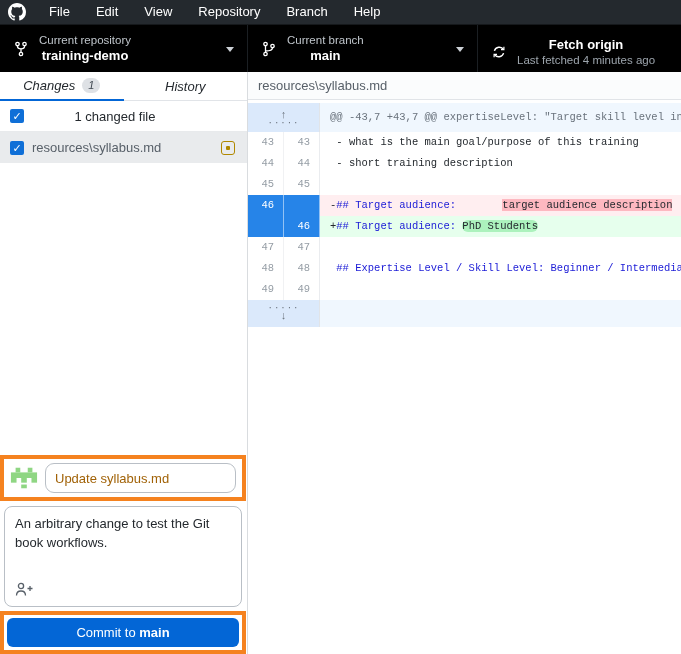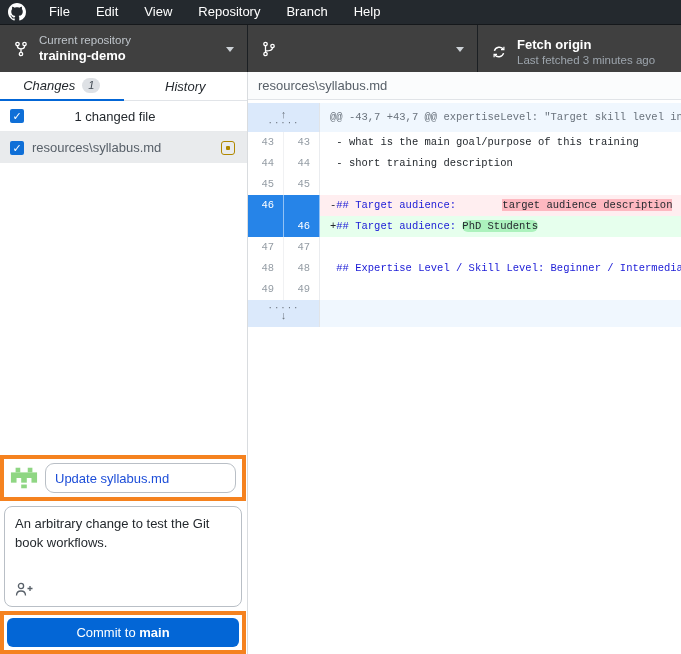--- a/index.html
+++ b/index.html
@@ -6,21 +6,21 @@
   html,body { width:681px; height:654px; overflow:hidden; }
   body { font-family:"Liberation Sans", sans-serif; background:#fff; }
   .app { position:relative; width:681px; height:654px; display:flex; flex-direction:column; }
 
   
   .titlebar { height:24px; background:#24292e; display:flex; align-items:center; flex:0 0 auto; }
   .gh-logo { width:18px; height:18px; margin:0 10px 0 8px; display:flex; align-items:center; }
   .menu-item { color:#ffffff; font-size:13px; padding:0 13px; line-height:24px; cursor:default; }
 
   
-  .toolbar { height:48px; background:#404040; border-top:1px solid #15181b; display:flex; flex:0 0 auto; }
+  .toolbar { height:48px; background:#000000; border-top:1px solid #15181b; display:flex; flex:0 0 auto;text-align:center; }
   .tb-section { display:flex; align-items:center; position:relative; border-right:1px solid #1b1f23; padding-left:13px; }
   .tb-repo { width:248px; }
   .tb-branch { width:230px; }
   .tb-fetch { flex:1; border-right:none;margin-top:7px; }
   .tb-icon { width:16px; height:16px; flex:0 0 auto; }
   .tb-text { margin-left:10px; overflow:hidden; }
   .tb-label { font-size:11.5px; color:#bfc5cb; line-height:15px; }
   .tb-value { font-size:13px; font-weight:bold; color:#ffffff; line-height:16px; }
   .tb-sub { font-size:11.5px; color:#9da5ad; line-height:15px; }
   .chevron { position:absolute; right:13px; top:22px; width:0; height:0;
@@ -46,21 +46,21 @@
   .file-path { margin-left:8px; font-size:13px; color:#586069; flex:1; overflow:hidden; white-space:nowrap; }
   .mod-icon { width:14px; height:14px; border:1.5px solid var(--modified-icon-yellow); border-radius:3px; margin-right:12px; position:relative; flex:0 0 auto; }
   .mod-icon::after { content:""; position:absolute; left:50%; top:50%; width:4px; height:4px; margin:-2px 0 0 -2px; background:var(--modified-icon-yellow); border-radius:1px; }
 
   .sidebar-spacer { flex:1; }
 
   
   .annot { border:4px solid var(--annotation-orange); width:246px; flex:0 0 auto; background:#fff; }
   .annot-summary { height:46px; display:flex; align-items:center; }
   .avatar { width:28px; height:28px; margin-left:6px; flex:0 0 auto; }
-  .summary-input { flex:1; height:30px; margin:0 6px 0 7px; border:1px solid #b9bfc6; border-radius:9px; font-family:"Liberation Sans",sans-serif; font-size:13px; color:#1d4ed8; padding:0 9px; outline:none; min-width:0; }
+  .summary-input { flex:1; height:30px; margin:0 6px 0 7px; border:1px solid #b9bfc6; border-radius:9px; font-family:"Liberation Sans",sans-serif; font-size:13px; color:#a16207; padding:0 9px; outline:none; min-width:0; }
   .desc-box { margin:5px 5px 4px 4px; height:101px; border:1px solid #b9bfc6; border-radius:8px; position:relative; padding:8px 10px; font-size:13px; color:#24292e; line-height:1.45; flex:0 0 auto; background:#fff; }
   .coauthor-icon { position:absolute; left:9px; bottom:7px; width:20px; height:18px; }
   .annot-button { height:43px; display:flex; align-items:center; padding:0 3px; }
   .commit-btn { flex:1; height:29px; background:var(--accent-blue); border:none; border-radius:6px; color:#fff; font-family:"Liberation Sans",sans-serif; font-size:13px; cursor:pointer; }
   .commit-btn b { font-weight:bold; }
 
   
   .diff-header { height:28px; line-height:28px; background:#fbfcfd; border-bottom:1px solid #e1e4e8; padding-left:10px; font-size:13px; color:#586069; flex:0 0 auto; white-space:nowrap; overflow:hidden; }
   .diff-body { flex:1; overflow:hidden; padding-top:3px; font-family:"Liberation Mono","DejaVu Sans Mono",monospace; }
   .diff-row { display:flex; height:21px; }
@@ -117,32 +117,36 @@
       </div>
       <span class="chevron"></span>
     </div>
     <div class="tb-section tb-branch">
       <svg class="tb-icon" viewBox="0 0 16 16" fill="none" stroke="#ffffff" stroke-width="1.3">
         <circle cx="4.5" cy="3" r="1.7"></circle>
           <circle cx="4.5" cy="13" r="1.7"></circle>
           <circle cx="11.5" cy="5" r="1.7"></circle>
         <path d="M4.5 4.8v6.4M11.5 6.8c0 2.6-3.5 3.2-7 3.2"></path>
       </svg>
+      <div class="tb-text">
+        <div class="tb-label">Current branch</div>
+        <div class="tb-value">main</div>
+      </div>
       <span class="chevron"></span>
     </div>
     <div class="tb-section tb-fetch">
       <svg class="tb-icon" viewBox="0 0 16 16" fill="none" stroke="#ffffff" stroke-width="1.4">
         <path d="M12.6 5.6A5.1 5.1 0 0 0 3.4 6.9"></path>
         <path d="M3.4 10.4a5.1 5.1 0 0 0 9.2-1.3"></path>
         <path d="M12.9 2.8v2.9h-2.9" stroke-width="1.2"></path>
         <path d="M3.1 13.2v-2.9H6" stroke-width="1.2"></path>
       </svg>
       <div class="tb-text">
         <div class="tb-value">Fetch origin</div>
-        <div class="tb-sub">Last fetched 3 minutes ago</div>
+        <div class="tb-sub">Last fetched 4 minutes ago</div>
       </div>
     </div>
   </div>
 
   <div class="content">
 
     <div class="sidebar">
       <div class="tabs">
         <div class="tab active">
           <span>Changes</span>

